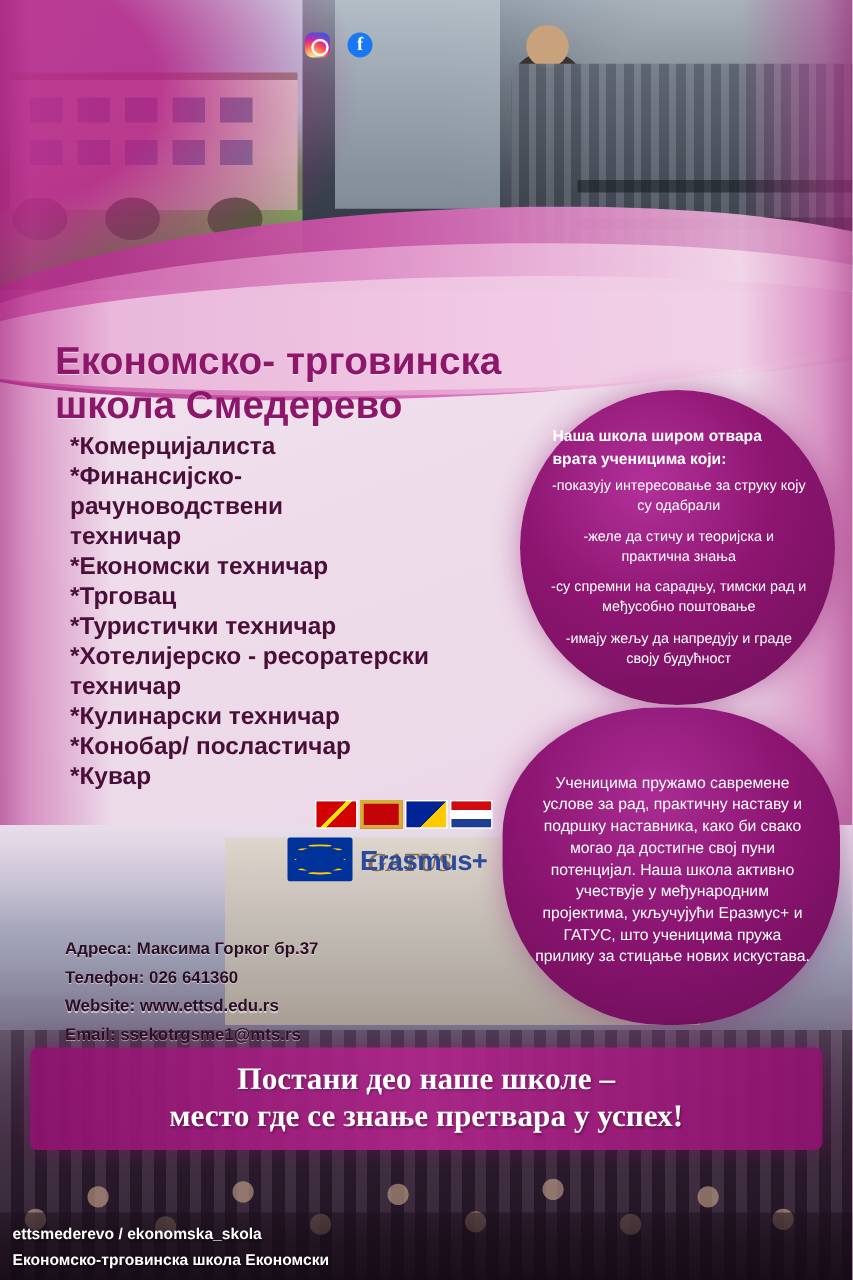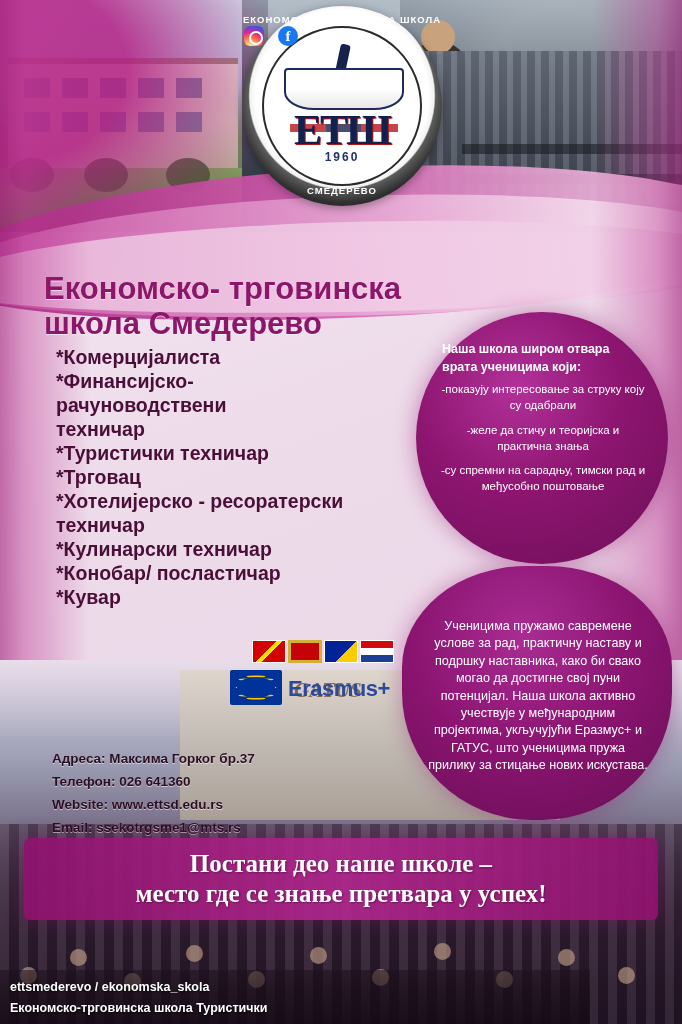--- a/index.html
+++ b/index.html
@@ -278,21 +278,21 @@
     display: flex; align-items: center; justify-content: center;
   }
   .banner p {
     color: #fff; font-size: 25px; font-weight: bold; text-align: center;
     line-height: 1.22; text-shadow: 1px 1px 2px rgba(0,0,0,.35);
     font-family: "Liberation Serif", serif;
   }
 
   
   .footer {
-    position: absolute; left: 0; bottom: 0; width: 590px; height: 54px;
+    position: absolute; left: 0; bottom: 0; width: 682px; height: 54px;
     background: linear-gradient(180deg, rgba(30,16,28,.55), rgba(20,10,20,.85));
     z-index: 10;
   }
   .footer .line {
     position: absolute; left: 10px; color: #fff; font-size: 12.5px; font-weight: bold;
     text-shadow: 0 1px 2px rgba(0,0,0,.8);
   }
   .footer .l1 { top: 10px; }
   .footer .l2 { top: 31px; }
   .ig-icon {
@@ -344,31 +344,20 @@
     </div>
     <div class="ribbon ribbon-top-left"></div>
   </div>
 
   <div class="wave wave-a"></div>
   <div class="wave wave-b"></div>
   <div class="wave wave-c"></div>
   <div class="ribbon ribbon-left-edge"></div>
   <div class="ribbon ribbon-right-edge"></div>
 
-  <div class="logo">
-    <div class="arc arc-top">ЕКОНОМСКО- ТРГОВИНСКА ШКОЛА</div>
-    <div class="inner">
-      <div class="quill"></div>
-      <div class="book"></div>
-      <div class="stripes"></div>
-      <div class="etw">ЕТШ</div>
-      <div class="year">1960</div>
-    </div>
-    <div class="arc arc-bottom">СМЕДЕРЕВО</div>
-  </div>
 
   <div class="lower-photo">
     <div class="building"></div>
   </div>
   <div class="crowd-band">
     <div class="head" style="left:20px;bottom:40px;"></div>
     <div class="head" style="left:70px;bottom:58px;"></div>
     <div class="head" style="left:124px;bottom:34px;"></div>
     <div class="head" style="left:186px;bottom:62px;"></div>
     <div class="head" style="left:248px;bottom:36px;"></div>
@@ -384,36 +373,38 @@
     <div class="t1">Економско- трговинска</div>
     <div class="t2">школа Смедерево</div>
   </div>
 
   <div class="smerovi">
     <ul>
       <li>*Комерцијалиста</li>
       <li>*Финансијско-</li>
       <li>рачуноводствени</li>
       <li>техничар</li>
+      <li>*Економски техничар</li>
+      <li>*Трговац</li>
       <li>*Туристички техничар</li>
-      <li>*Трговац</li>
       <li>*Хотелијерско - ресоратерски</li>
       <li>техничар</li>
       <li>*Кулинарски техничар</li>
       <li>*Конобар/ посластичар</li>
       <li>*Кувар</li>
     </ul>
   </div>
 
   <div class="blob1">
     <div class="b1-head">Наша школа широм отвара врата ученицима који:</div>
     <ul>
       <li>-показују интересовање за струку коју су одабрали</li>
       <li>-желе да стичу и теоријска и практична знања</li>
       <li>-су спремни на сарадњу, тимски рад и међусобно поштовање</li>
+      <li>-имају жељу да напредују и граде своју будућност</li>
     </ul>
   </div>
 
   <div class="blob2">
     <p>Ученицима пружамо савремене услове за рад, практичну наставу и подршку наставника, како би свако могао да достигне свој пуни потенцијал. Наша школа активно учествује у међународним пројектима, укључујући Еразмус+ и ГАТУС, што ученицима пружа прилику за стицање нових искустава.</p>
   </div>
 
   <div class="erasmus">
     <div class="flags">
       <div class="flag flag-mk"></div>
@@ -437,18 +428,18 @@
 
   <div class="banner">
     <p>
       <span>Постани део наше школе –</span><br>
       <span>место где се знање претвара у успех!</span>
     </p>
   </div>
 
   <div class="footer">
     <div class="line l1">ettsmederevo / ekonomska_skola</div>
-    <div class="line l2">Економско-трговинска школа Туристички</div>
+    <div class="line l2">Економско-трговинска школа Економски</div>
   </div>
   <div class="ig-icon"></div>
   <div class="fb-icon">f</div>
 
 </div>
 
 </body></html>

